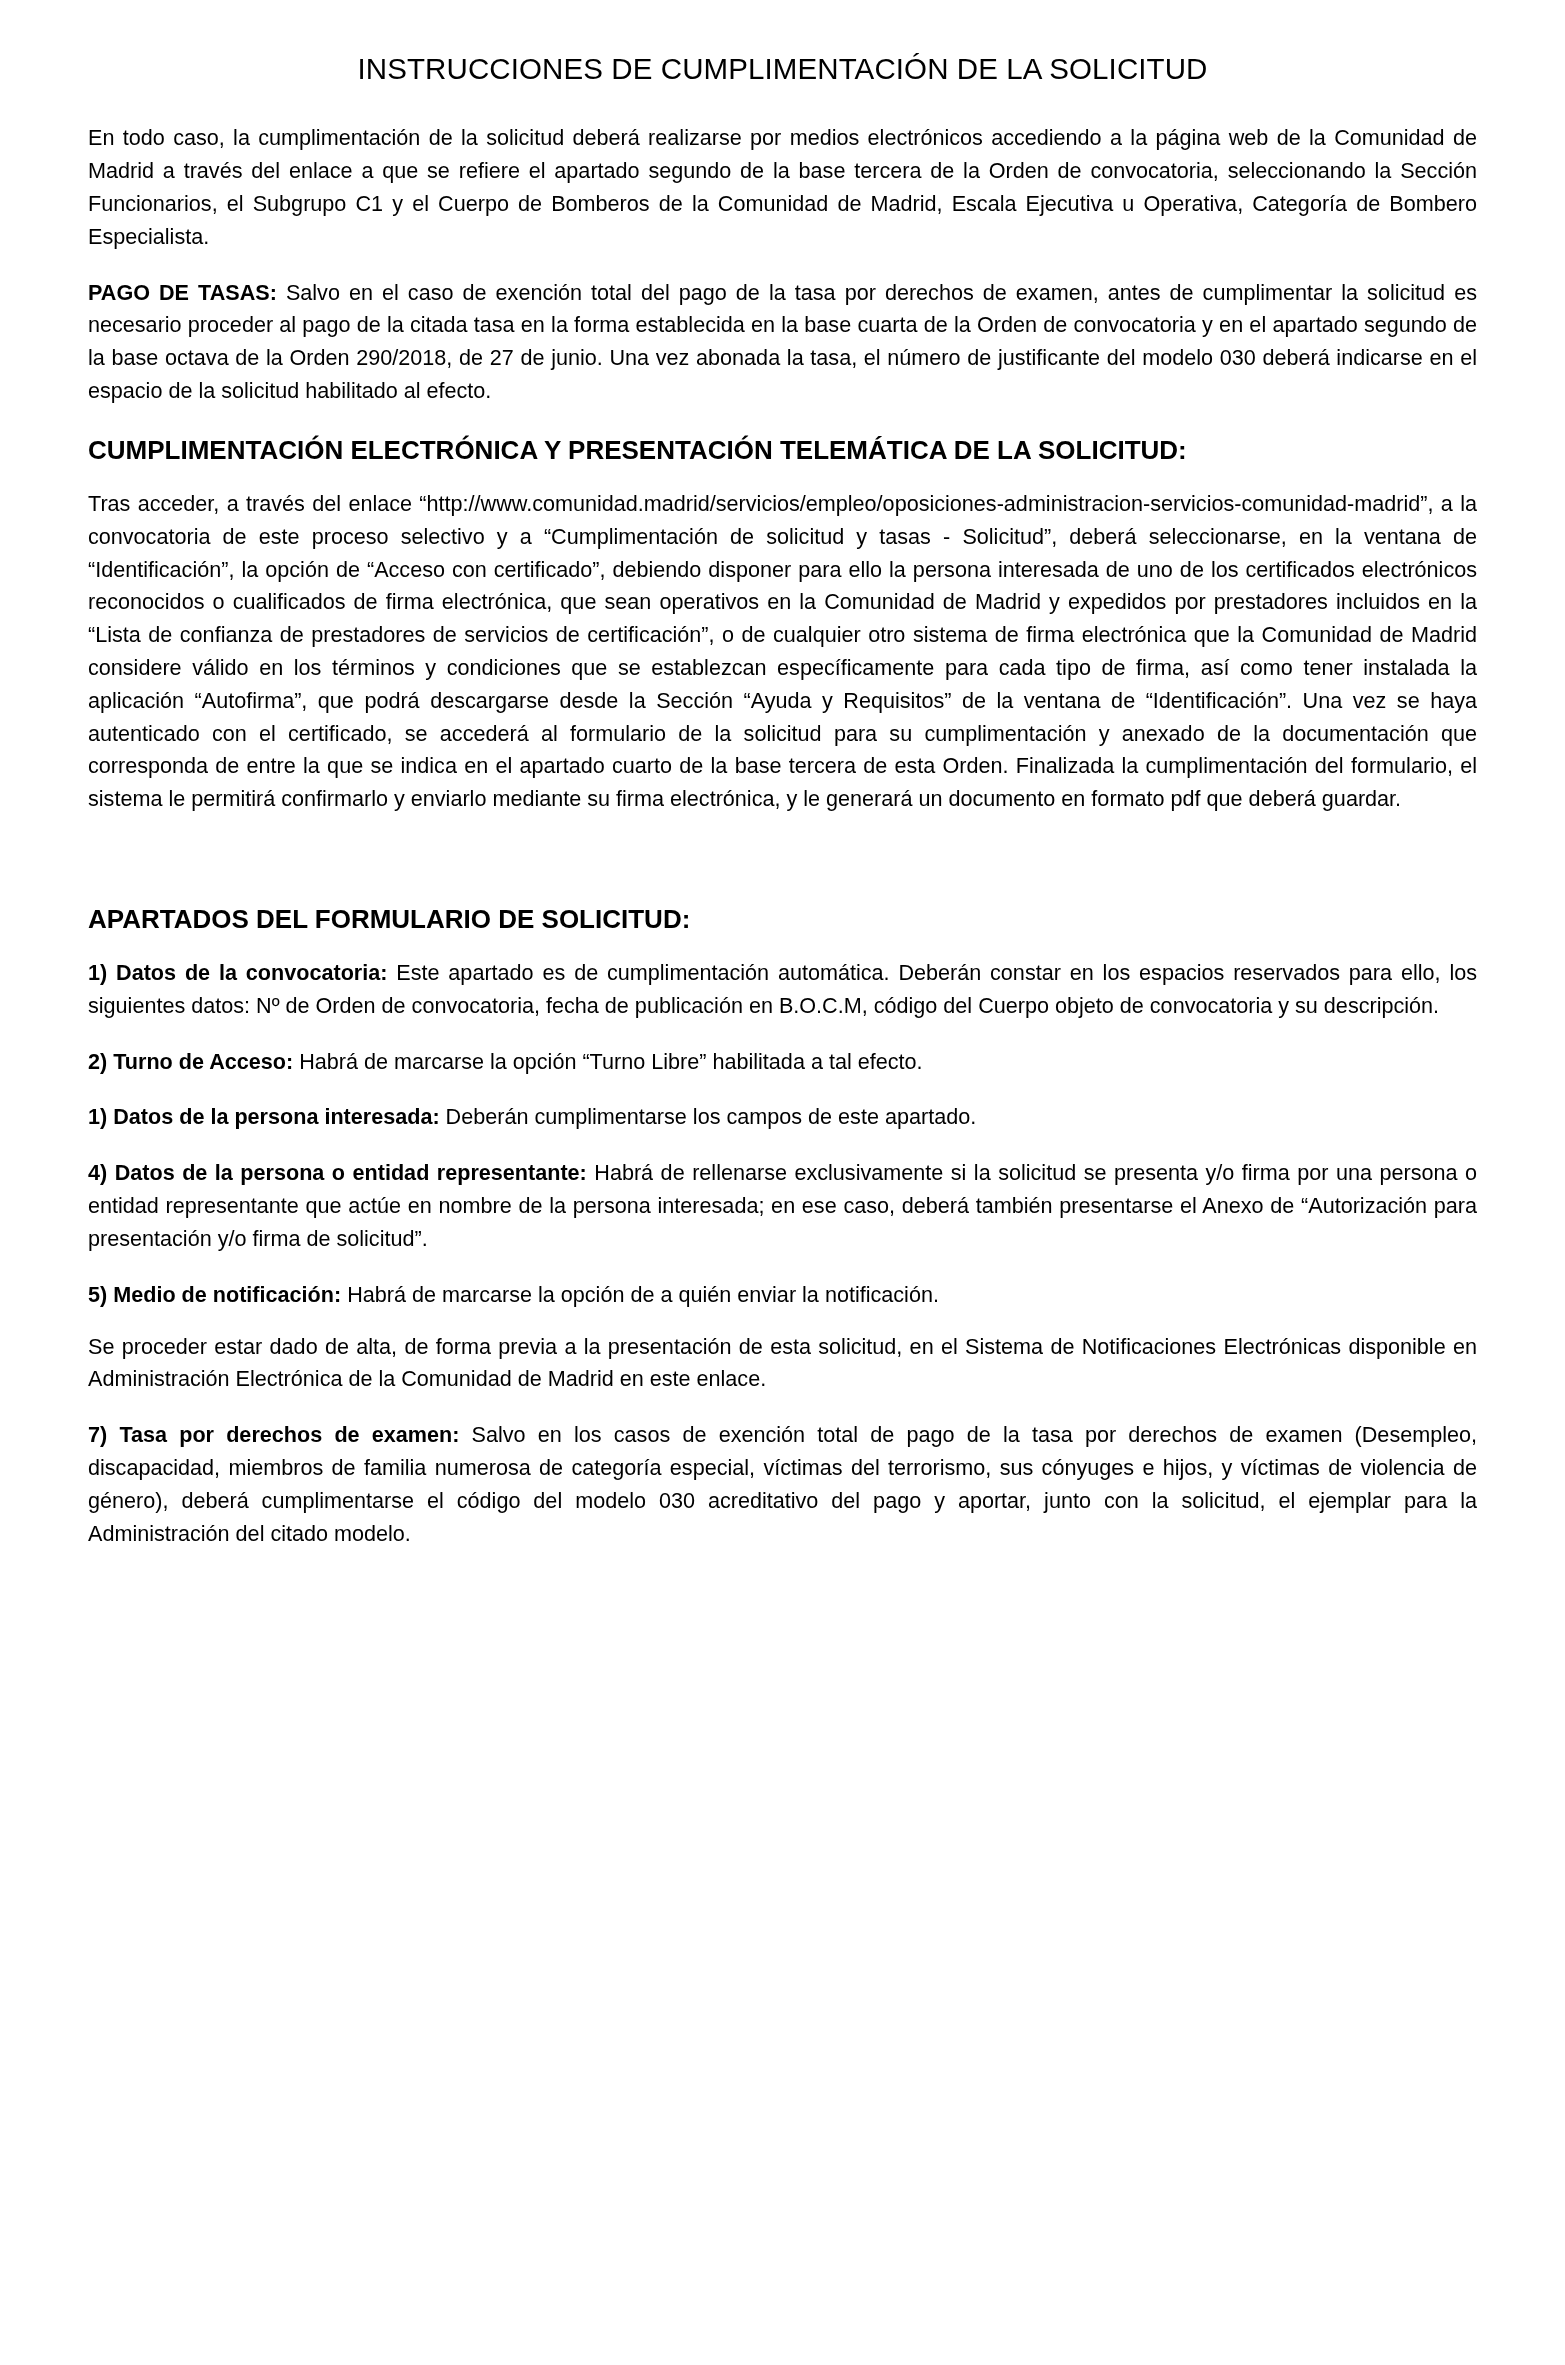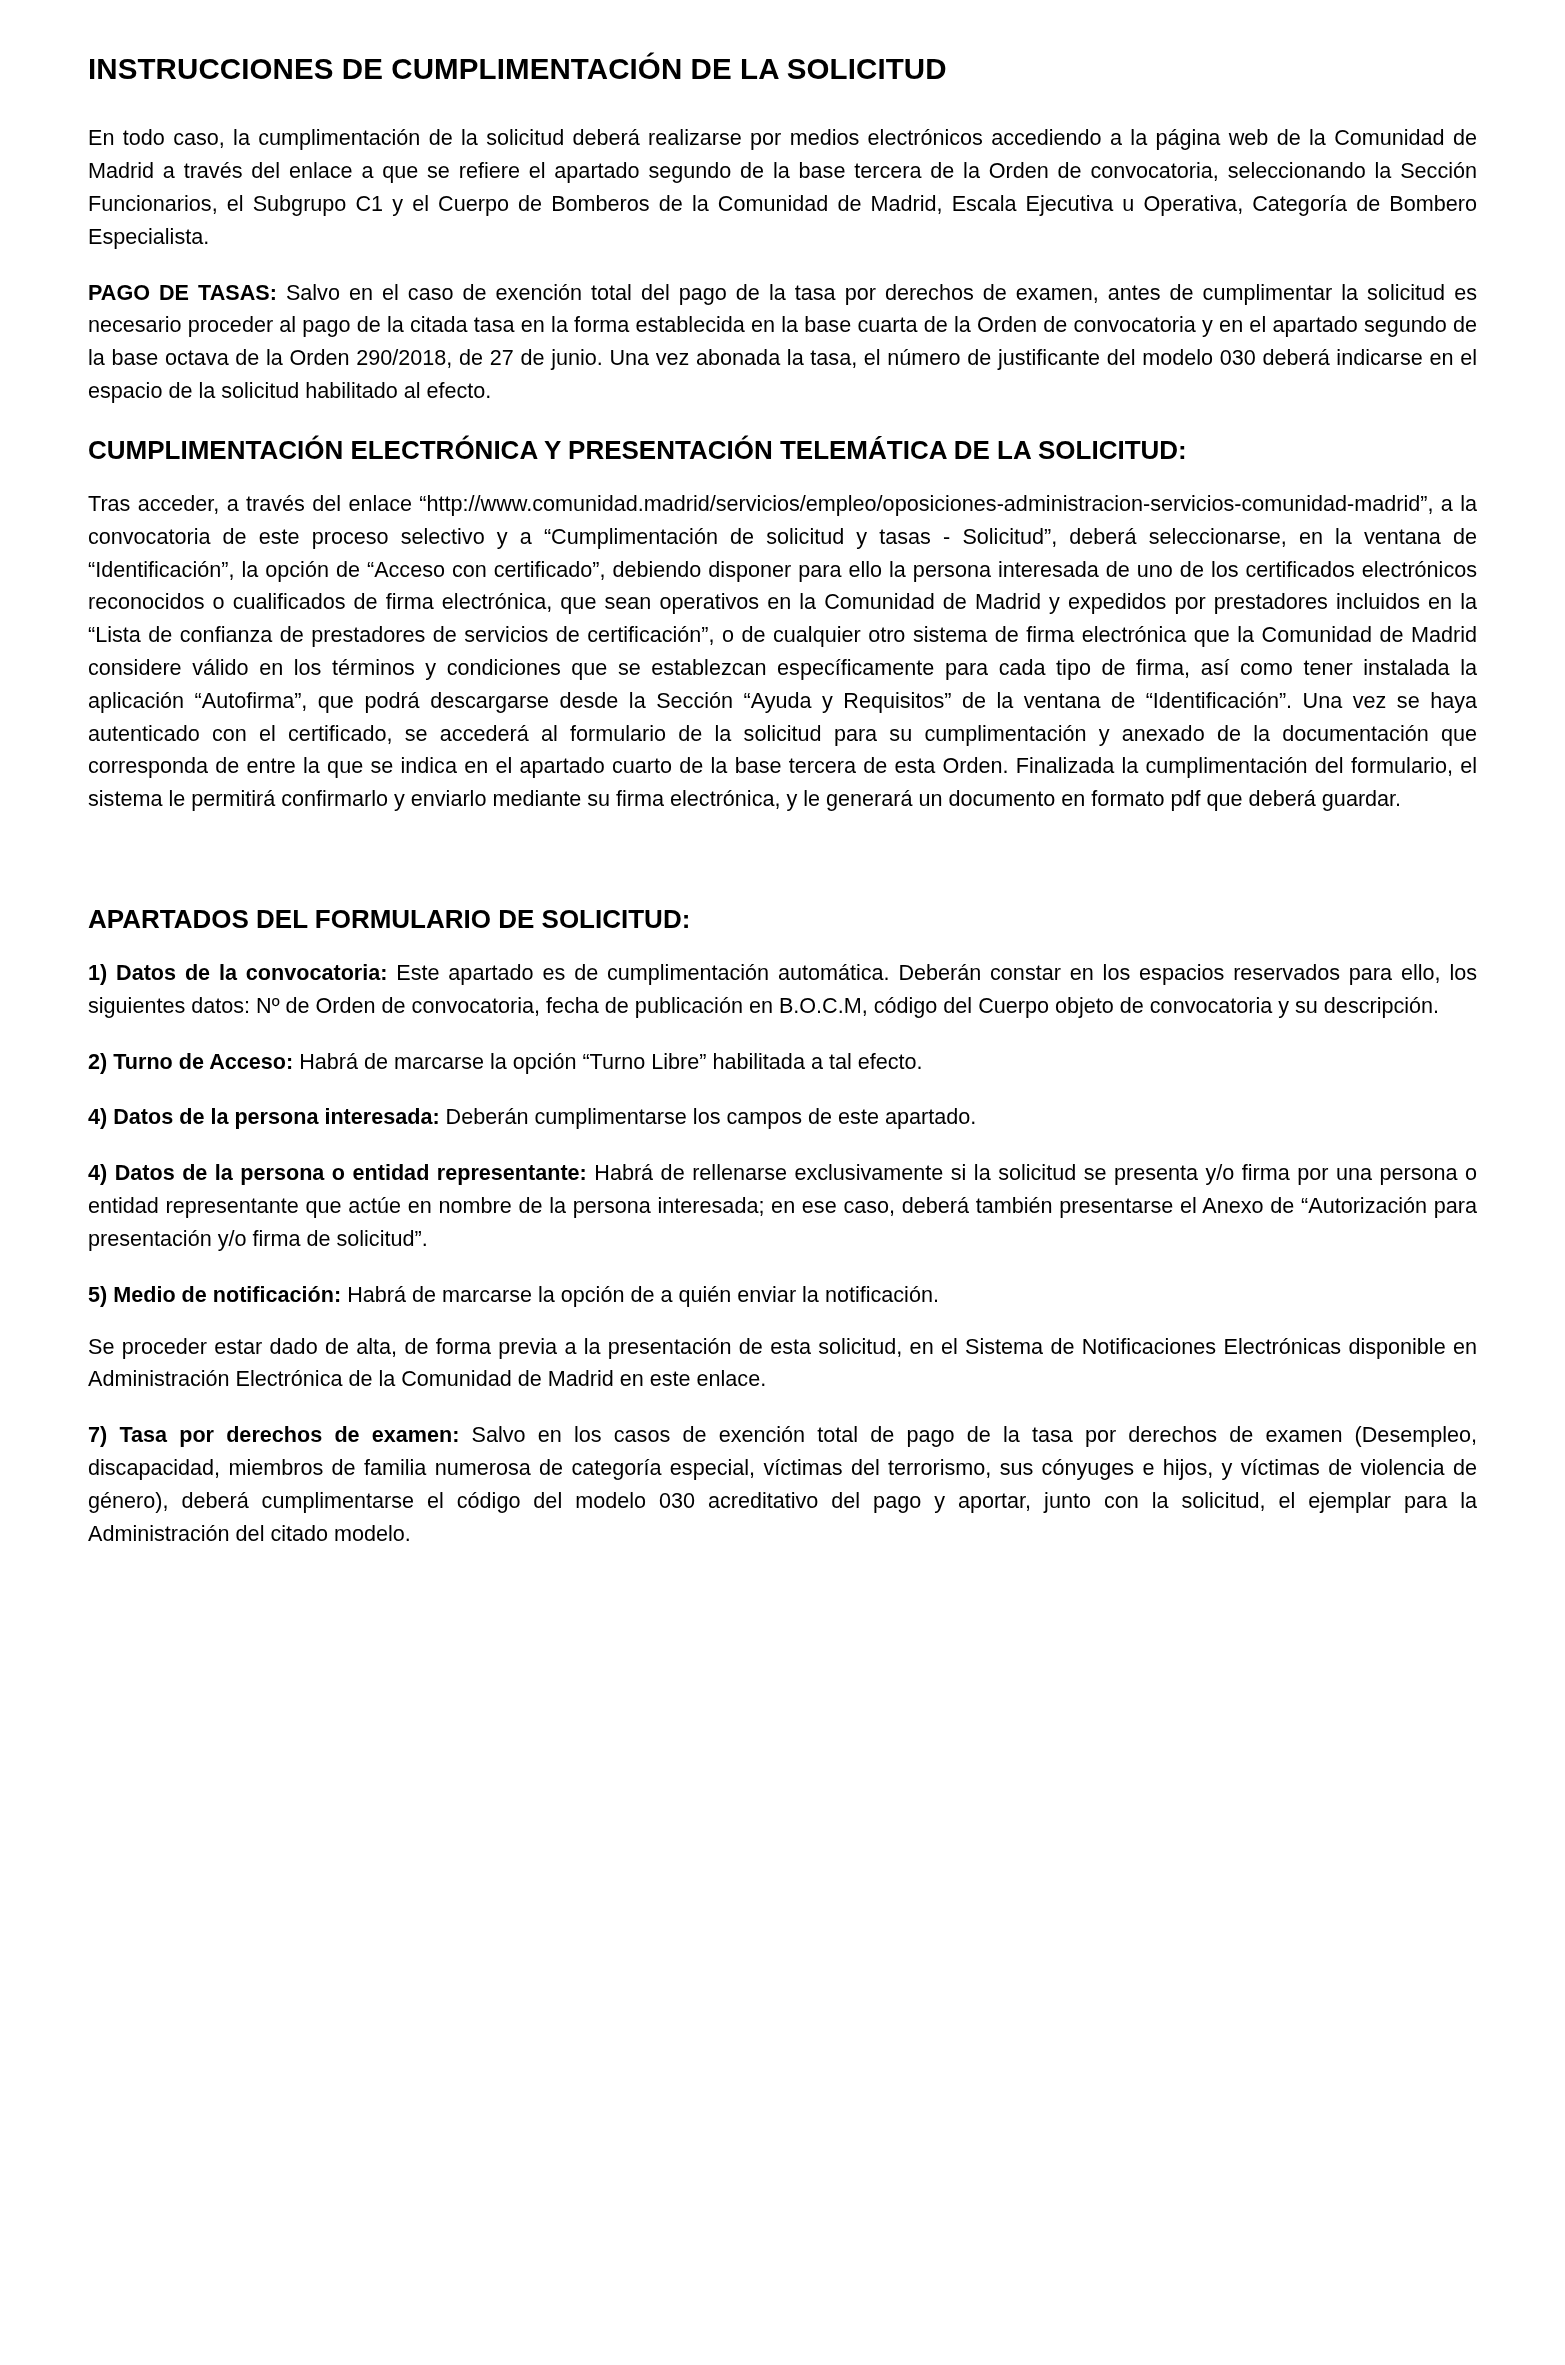--- a/index.html
+++ b/index.html
@@ -14,22 +14,22 @@
   .page {
     width: 1565px;
     min-height: 2366px;
     box-sizing: border-box;
     padding: 36px 88px 41px 88px;
     background: #ffffff;
     margin: 0 auto;
   }
   h1.doc-title {
     font-size: 29.5px;
-    font-weight: bold;
-    text-align: left;
+    font-weight: normal;
+    text-align: center;
     margin: 15px 0 36px 0;
     letter-spacing: 0.1px;
     line-height: 1.2;
   }
   p.para {
     font-size: 21.6px;
     line-height: 1.52;
     text-align: justify;
     text-justify: inter-word;
     margin: 16px 0 23px 0;
@@ -71,21 +71,21 @@
   <p class="para">Tras acceder, a través del enlace “http://www.comunidad.madrid/servicios/empleo/oposiciones-administracion-servicios-comunidad-madrid”, a la convocatoria de este proceso selectivo y a “Cumplimentación de solicitud y tasas - Solicitud”, deberá seleccionarse, en la ventana de “Identificación”, la opción de “Acceso con certificado”, debiendo disponer para ello la persona interesada de uno de los certificados electrónicos reconocidos o cualificados de firma electrónica, que sean operativos en la Comunidad de Madrid y expedidos por prestadores incluidos en la “Lista de confianza de prestadores de servicios de certificación”, o de cualquier otro sistema de firma electrónica que la Comunidad de Madrid considere válido en los términos y condiciones que se establezcan específicamente para cada tipo de firma, así como tener instalada la aplicación “Autofirma”, que podrá descargarse desde la Sección “Ayuda y Requisitos” de la ventana de “Identificación”. Una vez se haya autenticado con el certificado, se accederá al formulario de la solicitud para su cumplimentación y anexado de la documentación que corresponda de entre la que se indica en el apartado cuarto de la base tercera de esta Orden. Finalizada la cumplimentación del formulario, el sistema le permitirá confirmarlo y enviarlo mediante su firma electrónica, y le generará un documento en formato pdf que deberá guardar.</p>
 
   <div class="spacer-lg"></div>
 
   <p class="section-head gap-before">APARTADOS DEL FORMULARIO DE SOLICITUD:</p>
 
   <p class="para"><span class="lead">1) Datos de la convocatoria:</span><span> Este apartado es de cumplimentación automática. Deberán constar en los espacios reservados para ello, los siguientes datos: Nº de Orden de convocatoria, fecha de publicación en B.O.C.M, código del Cuerpo objeto de convocatoria y su descripción.</span></p>
 
   <p class="para"><span class="lead">2) Turno de Acceso:</span><span> Habrá de marcarse la opción “Turno Libre” habilitada a tal efecto.</span></p>
 
-  <p class="para"><span class="lead">4) Datos de la persona interesada:</span><span> Deberán cumplimentarse los campos de este apartado.</span></p>
+  <p class="para"><span class="lead">1) Datos de la persona interesada:</span><span> Deberán cumplimentarse los campos de este apartado.</span></p>
 
   <p class="para"><span class="lead">4) Datos de la persona o entidad representante:</span><span> Habrá de rellenarse exclusivamente si la solicitud se presenta y/o firma por una persona o entidad representante que actúe en nombre de la persona interesada; en ese caso, deberá también presentarse el Anexo de “Autorización para presentación y/o firma de solicitud”.</span></p>
 
   <p class="para tight"><span class="lead">5) Medio de notificación:</span><span> Habrá de marcarse la opción de a quién enviar la notificación.</span></p>
 
   <p class="para"><span>Se proceder estar dado de alta, de forma previa a la presentación de esta solicitud, en el Sistema de Notificaciones Electrónicas disponible en Administración Electrónica de la Comunidad de Madrid en </span><span class="underline">este enlace</span><span>.</span></p>
 
 
   <p class="para"><span class="lead">7) Tasa por derechos de examen:</span><span> Salvo en los casos de exención total de pago de la tasa por derechos de examen (Desempleo, discapacidad, miembros de familia numerosa de categoría especial, víctimas del terrorismo, sus cónyuges e hijos, y víctimas de violencia de género), deberá cumplimentarse el código del modelo 030 acreditativo del pago y aportar, junto con la solicitud, el ejemplar para la Administración del citado modelo.</span></p>
 

